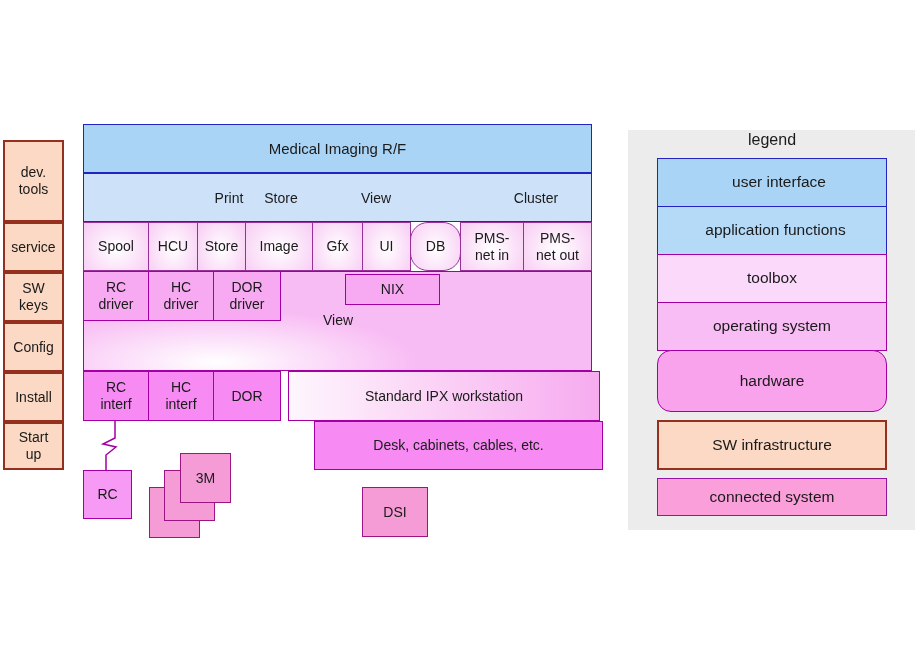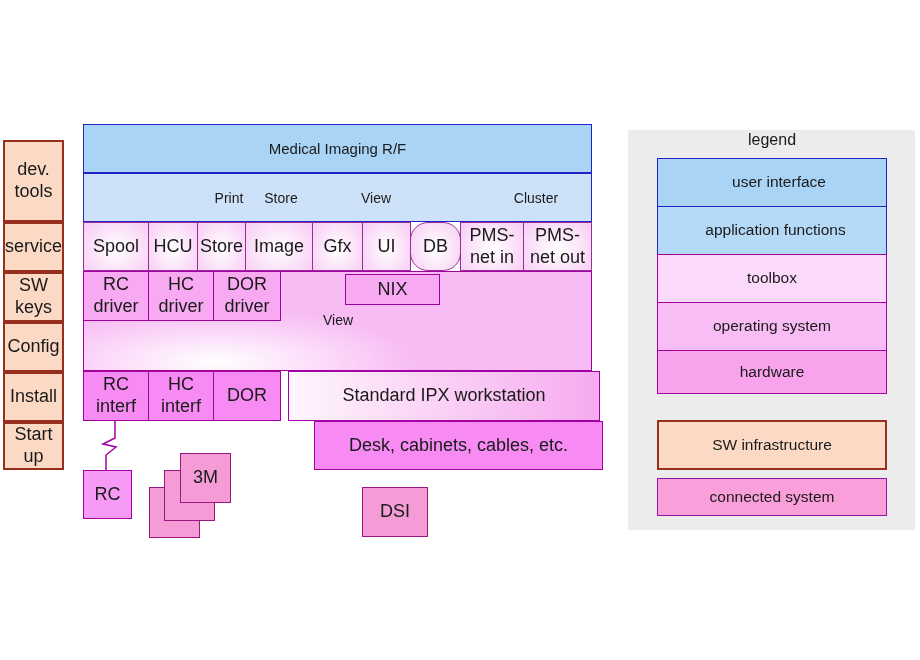--- a/index.html
+++ b/index.html
@@ -26,21 +26,21 @@
   }
   html,body{margin:0;padding:0;}
   body{
     width:920px;height:660px;background:#ffffff;
     font-family:"Liberation Sans", sans-serif;color:var(--txt);
     position:relative;overflow:hidden;
   }
   .b{
     position:absolute;box-sizing:border-box;
     display:flex;align-items:center;justify-content:center;
-    text-align:center;font-size:18px;line-height:1.2;
+    text-align:center;font-size:14px;line-height:1.2;
   }
   .ml{white-space:pre-line;}
   .peachbox{background:var(--peach);border:2px solid var(--peach-border);}
   .blue1box{background:var(--blue1);border:1.5px solid var(--blue-border);}
   .blue2box{background:var(--blue2);border:1.5px solid var(--blue-border);}
   .tbcell{
     background:radial-gradient(ellipse 75% 95% at 50% 55%, #ffffff 0%, #f8cdf4 85%);
     border:1.5px solid var(--tb-border);
   }
   .osband{
@@ -182,21 +182,21 @@
   </div>
 <div class="b lg lg-app" style="left:657px;top:206px;width:230px;height:49px;">
     <span>application functions</span>
   </div>
 <div class="b lg lg-tb" style="left:657px;top:254px;width:230px;height:49px;">
     <span>toolbox</span>
   </div>
 <div class="b lg lg-os" style="left:657px;top:302px;width:230px;height:49px;">
     <span>operating system</span>
   </div>
-<div class="b lg lg-hw" style="left:657px;top:350px;width:230px;height:44px;">
+<div class="b lg lg-hw" style="left:657px;top:350px;width:230px;height:62px;border-radius:14px;">
     <span>hardware</span>
   </div>
 
 <div class="b lg lg-sw" style="left:657px;top:420px;width:230px;height:50px;">
     <span>SW infrastructure</span>
   </div>
 <div class="b lg lg-cs" style="left:657px;top:478px;width:230px;height:38px;">
     <span>connected system</span>
   </div>
 

